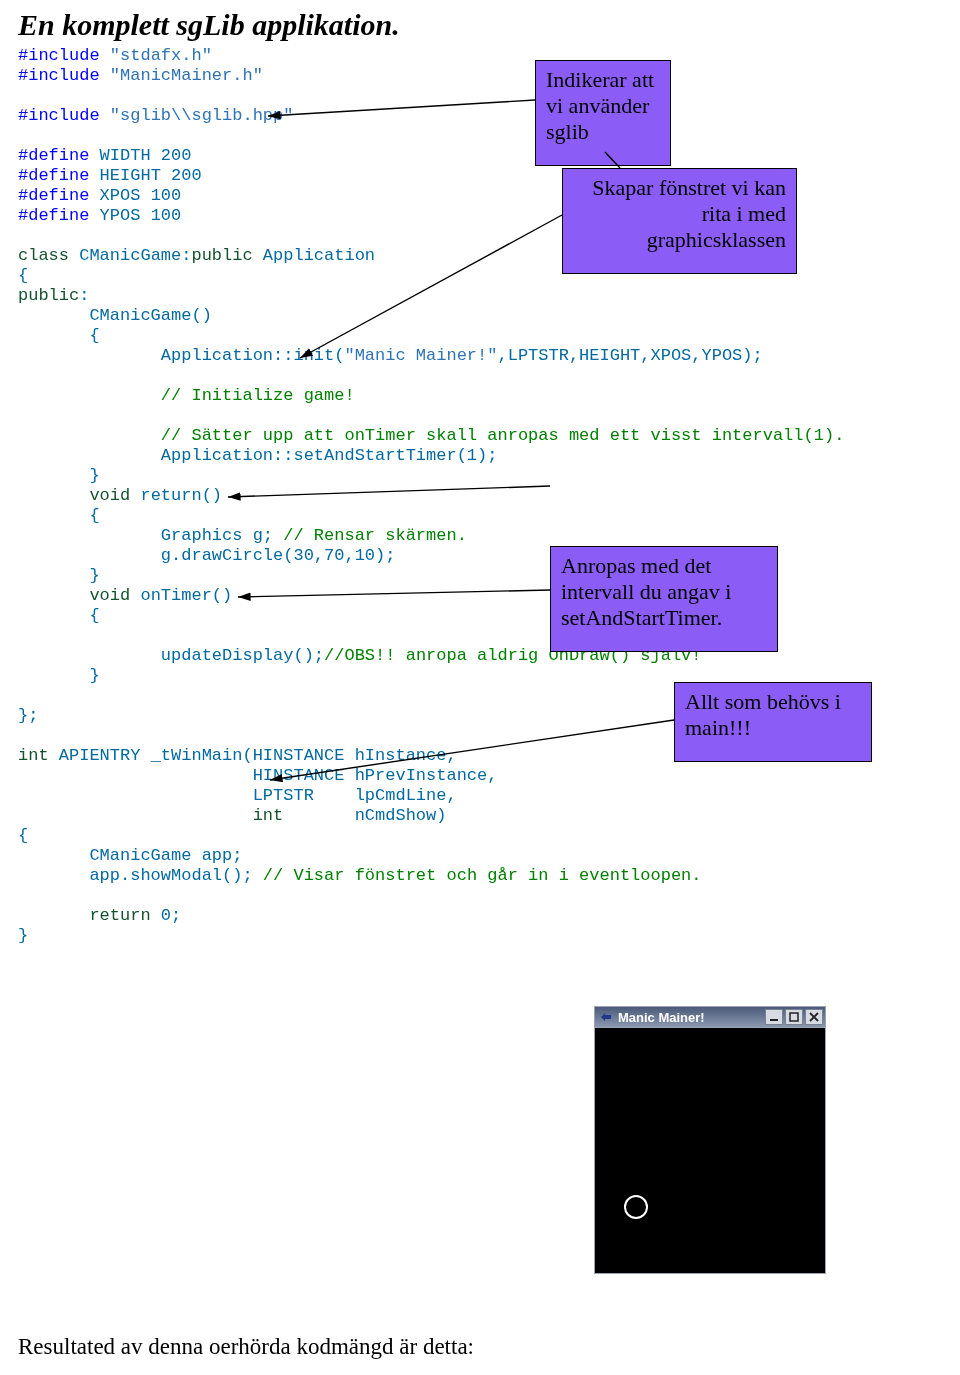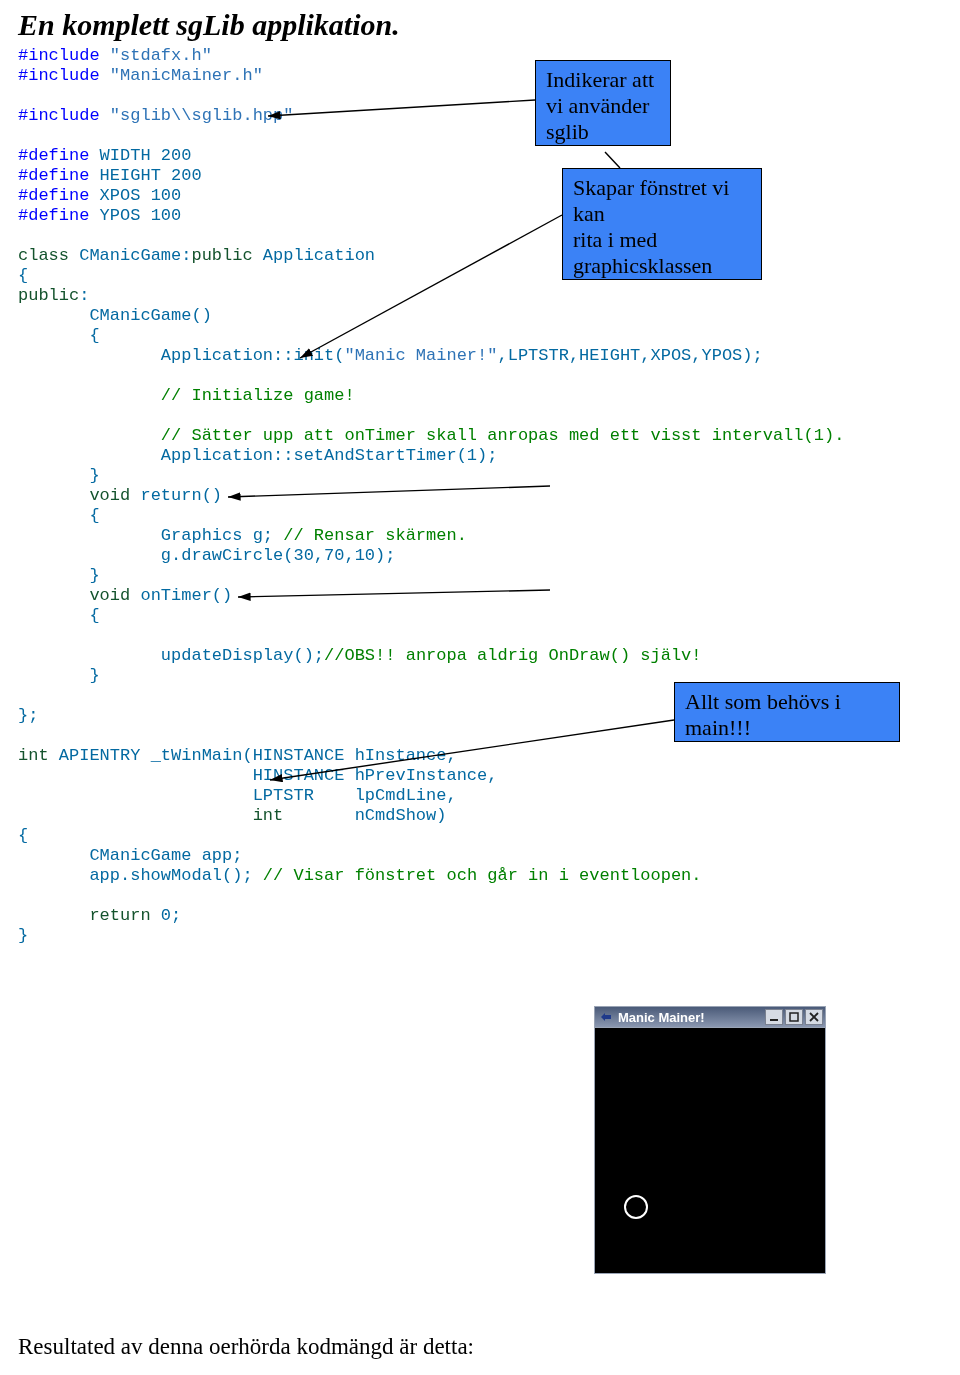--- a/index.html
+++ b/index.html
@@ -45,25 +45,25 @@
   .result {
     position: absolute;
     left: 18px;
     top: 1334px;
     font-size: 23px;
     font-family: "Times New Roman", Times, serif;
   }
   .callout {
     position: absolute;
     border: 1.5px solid #000;
-    background: #3b82f6;
+    background: #8b5cf6;
     font-family: "Times New Roman", Times, serif;
     font-size: 22px;
     line-height: 26px;
-    padding: 6px 10px 0 10px;
+    padding: 6px 10px 20px 10px;
     box-sizing: border-box;
   }
   
   svg.arrows {
     position: absolute;
     left: 0; top: 0;
     width: 960px; height: 1375px;
     pointer-events: none;
   }
   
@@ -178,22 +178,23 @@
 <span class="txt">                       LPTSTR    lpCmdLine,</span>
 <span class="txt">                       </span><span class="kw">int</span><span class="txt">       nCmdShow)</span>
 <span class="txt">{</span>
 <span class="txt">       CManicGame app;</span>
 <span class="txt">       app.showModal(); </span><span class="com">// Visar fönstret och går in i eventloopen.</span>
 <span></span>
 <span class="txt">       </span><span class="kw">return</span><span class="txt"> 0;</span>
 <span class="txt">}</span></div>
 
   <div class="callout" style="left:535px; top:60px; width:136px;">Indikerar att<br>vi använder<br>sglib</div>
-  <div class="callout" style="left:562px; top:168px; width:200px;">Skapar fönstret vi kan<br>rita i med<br>graphicsklassen</div>
-  <div class="callout" style="left:674px; top:682px; width:226px;">Allt som behövs i<br>main!!!</div>
+  <div class="callout" style="left:562px; top:168px; width:235px;text-align:right;">Skapar fönstret vi kan<br>rita i med<br>graphicsklassen</div>
+  <div class="callout" style="left:550px; top:546px; width:228px;">Anropas med det<br>intervall du angav i<br>setAndStartTimer.</div>
+  <div class="callout" style="left:674px; top:682px; width:198px;">Allt som behövs i<br>main!!!</div>
 
   <svg class="arrows">
     <defs>
       <marker id="ah" markerWidth="10" markerHeight="10" refX="9" refY="3" orient="auto" markerUnits="strokeWidth">
         <path d="M0,0 L9,3 L0,6 Z" fill="#000"></path>
       </marker>
     </defs>
 
     <line x1="535" y1="100" x2="268" y2="116" stroke="#000" stroke-width="1.4" marker-end="url(#ah)"></line>
 

